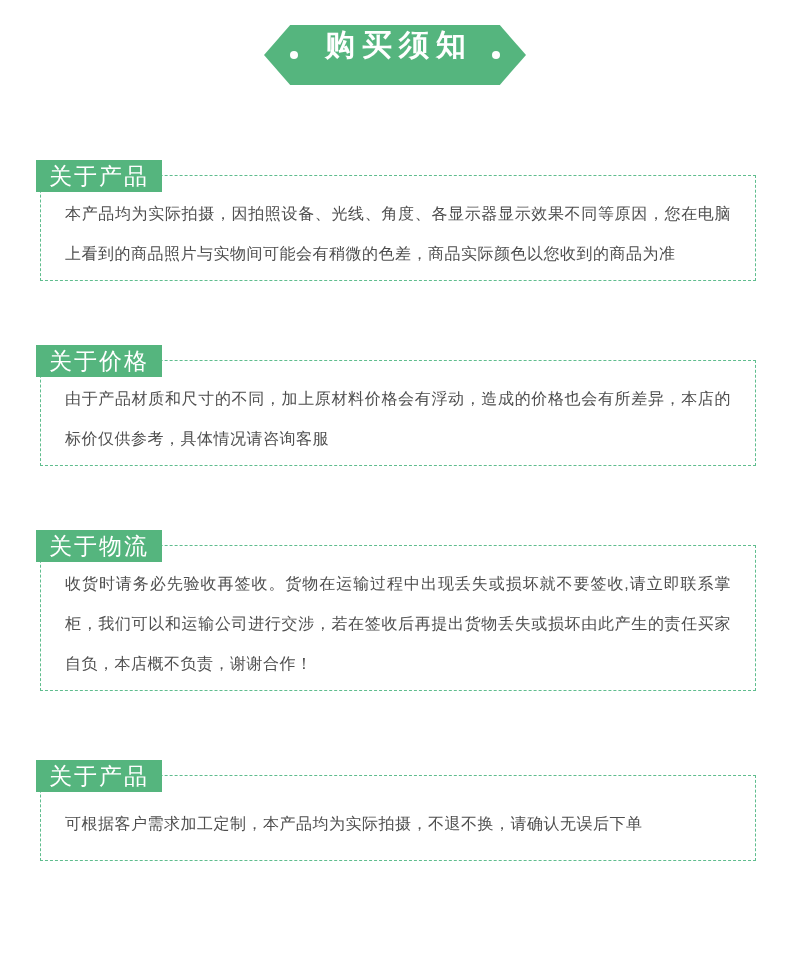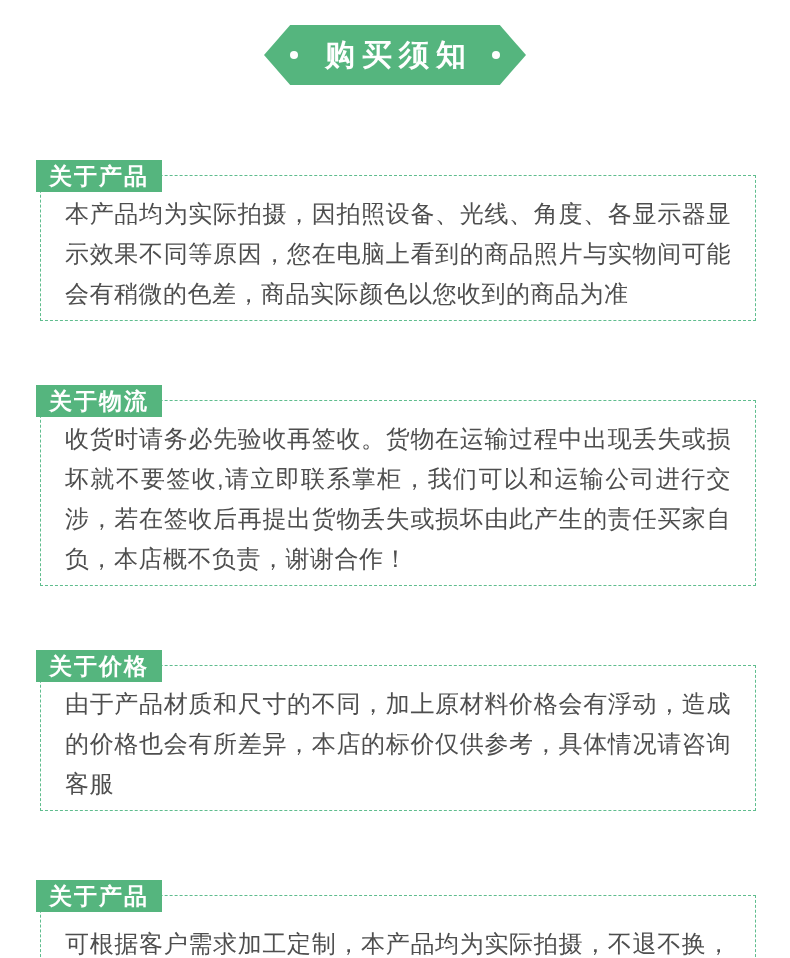--- a/index.html
+++ b/index.html
@@ -14,21 +14,21 @@
 
   
   .banner {
     position: relative;
     width: 262px;
     height: 60px;
     margin: 25px auto 0;
     background: #55b57e;
     clip-path: polygon(0 50%, 10% 0, 90% 0, 100% 50%, 90% 100%, 10% 100%);
     display: flex;
-    align-items: center;
+    align-items: flex-start;
     justify-content: center;
   }
   .banner-title {
     margin: 0;
     padding-left: 8px;
     color: #ffffff;
     font-size: 30px;
     font-weight: bold;
     letter-spacing: 7px;
     white-space: nowrap;
@@ -53,38 +53,38 @@
   .sec-4 { margin-top: 69px; }
 
   .sec-label {
     position: relative;
     z-index: 2;
     display: inline-block;
     margin-left: 36px;
     background: #55b57e;
     color: #ffffff;
     font-size: 23px;
-    font-weight: bold;
+    font-weight: normal;
     letter-spacing: 2px;
     height: 32px;
     line-height: 32px;
     padding: 0 13px;
   }
   .sec-box {
     position: relative;
     z-index: 1;
     margin: -17px 34px 0 40px;
     border: 1px dashed #5fbd8e;
     padding: 18px 24px 6px 24px;
     background: #ffffff;
   }
   .sec-4 .sec-box { padding-top: 28px; padding-bottom: 16px; }
   .sec-text {
     margin: 0;
-    font-size: 24px;
+    font-size: 16px;
     line-height: 40px;
     color: #4e4e4e;
     letter-spacing: 0.5px;
     text-align: justify;
   }
 </style>
 </head>
 <body>
 
 <div class="page">
@@ -95,31 +95,31 @@
     <span class="dot dot-r"></span>
   </div>
 
   <section class="notice-section sec-1">
     <div class="sec-label">关于产品</div>
     <div class="sec-box">
       <p class="sec-text">本产品均为实际拍摄，因拍照设备、光线、角度、各显示器显示效果不同等原因，您在电脑上看到的商品照片与实物间可能会有稍微的色差，商品实际颜色以您收到的商品为准</p>
     </div>
   </section>
 
+  <section class="notice-section sec-3">
+    <div class="sec-label">关于价格</div>
+    <div class="sec-box">
+      <p class="sec-text">由于产品材质和尺寸的不同，加上原材料价格会有浮动，造成的价格也会有所差异，本店的标价仅供参考，具体情况请咨询客服</p>
+    </div>
+  </section>
+
   <section class="notice-section sec-2">
     <div class="sec-label">关于物流</div>
     <div class="sec-box">
       <p class="sec-text">收货时请务必先验收再签收。货物在运输过程中出现丢失或损坏就不要签收,请立即联系掌柜，我们可以和运输公司进行交涉，若在签收后再提出货物丢失或损坏由此产生的责任买家自负，本店概不负责，谢谢合作！</p>
-    </div>
-  </section>
-
-  <section class="notice-section sec-3">
-    <div class="sec-label">关于价格</div>
-    <div class="sec-box">
-      <p class="sec-text">由于产品材质和尺寸的不同，加上原材料价格会有浮动，造成的价格也会有所差异，本店的标价仅供参考，具体情况请咨询客服</p>
     </div>
   </section>
 
   <section class="notice-section sec-4">
     <div class="sec-label">关于产品</div>
     <div class="sec-box">
       <p class="sec-text">可根据客户需求加工定制，本产品均为实际拍摄，不退不换，请确认无误后下单</p>
     </div>
   </section>
 

